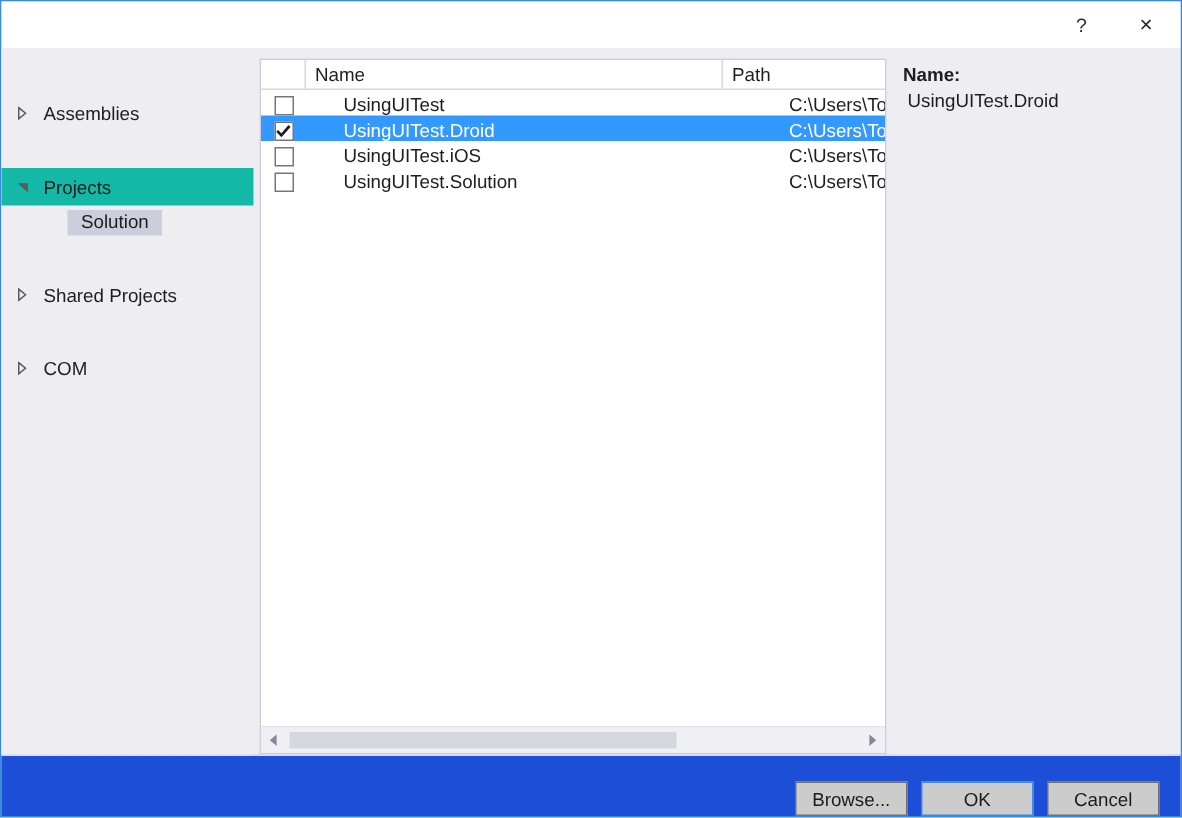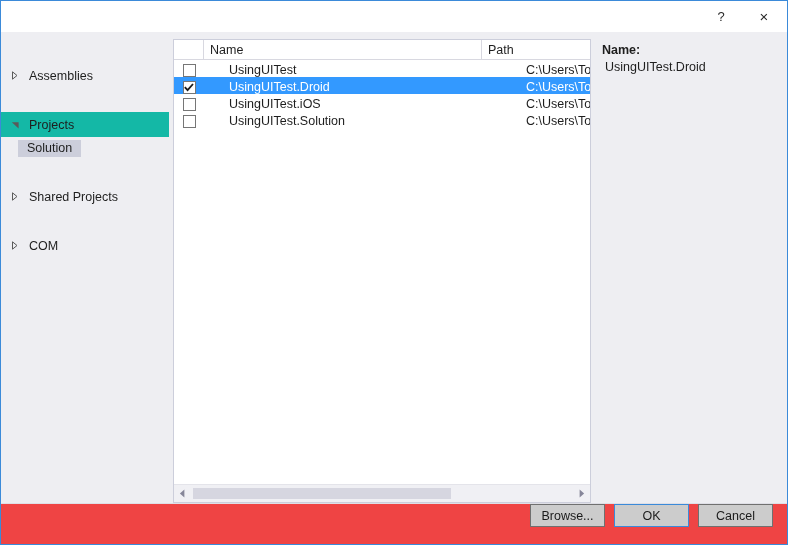--- a/index.html
+++ b/index.html
@@ -106,21 +106,21 @@
     justify-content: flex-start;
     color: #5a5a5a;
   }
   .nav-arrow svg { display: block; }
   .nav-label { padding-left: 4px; }
 
   .nav-sub {
     height: 23px;
     display: flex;
     align-items: center;
-    padding-left: 17px;
+    padding-left: 44px;
     cursor: default;
   }
   .nav-sub-inner {
     background: #cccedb;
     padding: 2px 9px 3px 9px;
     font-size: 12.5px;
     color: #1e1e1e;
     line-height: 1;
   }
 
@@ -334,24 +334,24 @@
     font-size: 12.5px;
     color: #1e1e1e;
     line-height: 17px;
     padding-left: 3px;
   }
 
   
   .footer {
     height: 40px;
     min-height: 40px;
-    background: #ef4444;
+    background: #1d4ed8;
     border-top: 1px solid #dfdfe6;
     display: flex;
-    align-items: flex-start;
+    align-items: flex-end;
     justify-content: flex-end;
     padding-right: 14px;
     gap: 9px;
   }
   .btn {
     width: 75px;
     height: 23px;
     box-sizing: border-box;
     background: #cccccc;
     border: 1px solid #707070;

